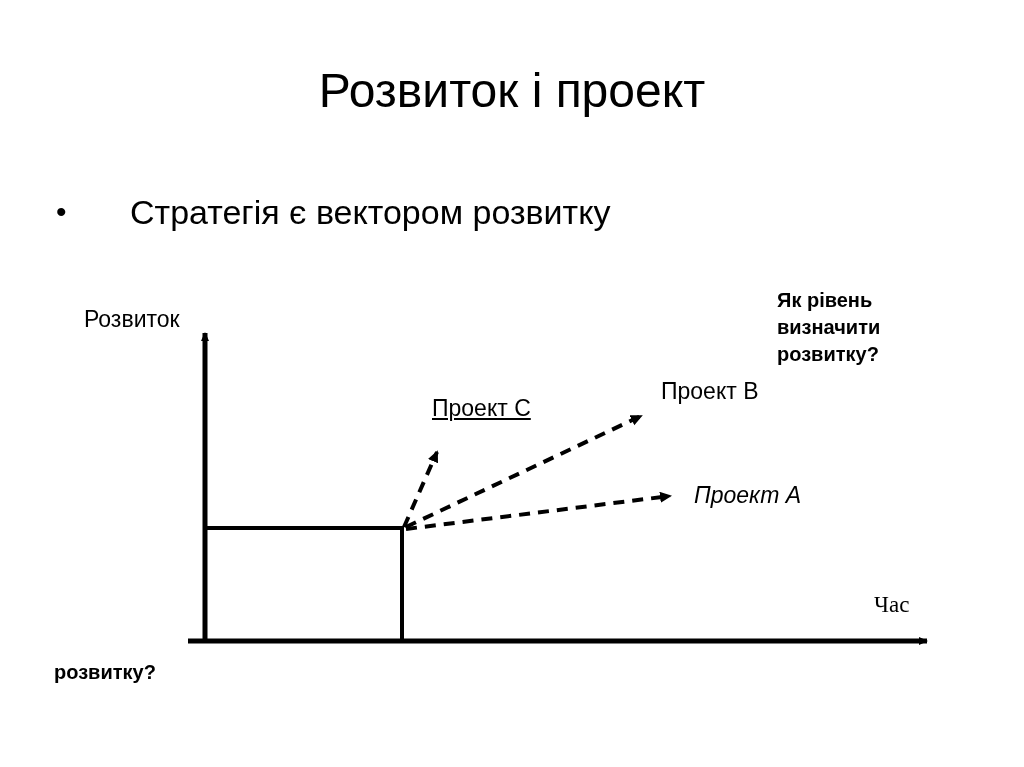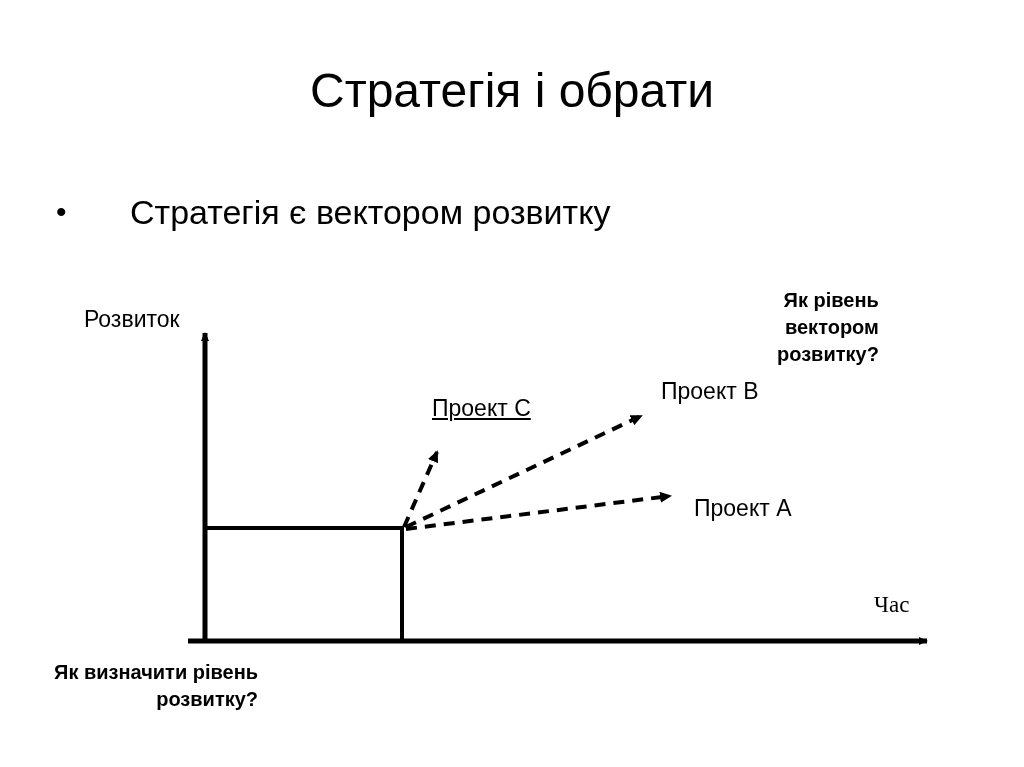--- a/index.html
+++ b/index.html
@@ -65,21 +65,20 @@
     margin-left: 40px;
   }
 
   
   #diagram {
     position: absolute;
     left: 0;
     top: 0;
     width: 848px;
     height: 767px;
-    text-align: right;
   }
   #diagram svg {
     display: block;
   }
 
   
   .diag-label {
     position: absolute;
     font-size: 23px;
     line-height: 28px;
@@ -91,31 +90,31 @@
     font-size: 20px;
     line-height: 27px;
     font-weight: 700;
     white-space: nowrap;
   }
 
   #label-y-axis   { left: 84px;  top: 305px; }
   #label-x-axis   { left: 874px; top: 591px; font-family: Liberation Serif, serif; }
   #label-project-c{ left: 432px; top: 394px; text-decoration: underline; }
   #label-project-b{ left: 638px; top: 377px; margin-left: 23px; }
-  #label-project-a{ left: 694px; top: 494px; }
+  #label-project-a{ left: 694px; top: 481px; font-style: italic; }
 
   #note-direction { left: 777px; top: 287px; }
   #note-level     { left: 54px;  top: 659px; }
 </style>
 </head>
 <body>
 
 <div id="slide">
 
-  <div id="slide-title">Стратегія і обрати</div>
+  <div id="slide-title">Розвиток і проект</div>
 
   <div id="bullet-list">
     <div class="bullet-row">
       <span class="bullet-marker">•</span>
       <span class="bullet-text">Стратегія є вектором розвитку</span>
     </div>
   </div>
 
   <div id="diagram">
     <svg width="1024" height="767" viewBox="0 0 1024 767">
@@ -148,23 +147,22 @@
     <div class="diag-label" id="label-x-axis">Час</div>
 
     <div class="diag-label" id="label-project-c">Проект С</div>
 
     <div class="diag-label" id="label-project-b">Проект В</div>
 
     <div class="diag-label" id="label-project-a">Проект А</div>
 
     <div class="diag-note" id="note-direction">
       <div>Як рівень</div>
-      <div>вектором</div>
+      <div>визначити</div>
       <div>розвитку?</div>
     </div>
 
     <div class="diag-note" id="note-level">
-      <div>Як визначити рівень</div>
       <div>розвитку?</div>
     </div>
   </div>
 
 </div>
 
 </body></html>

